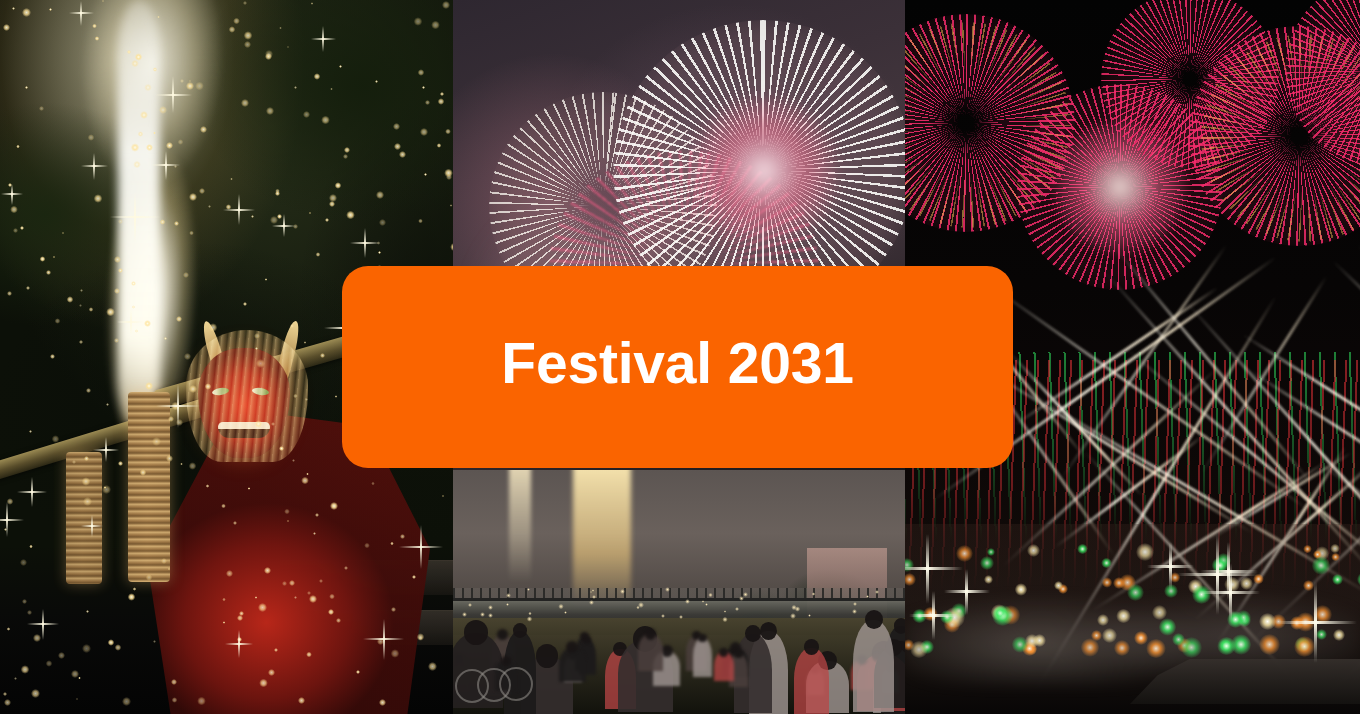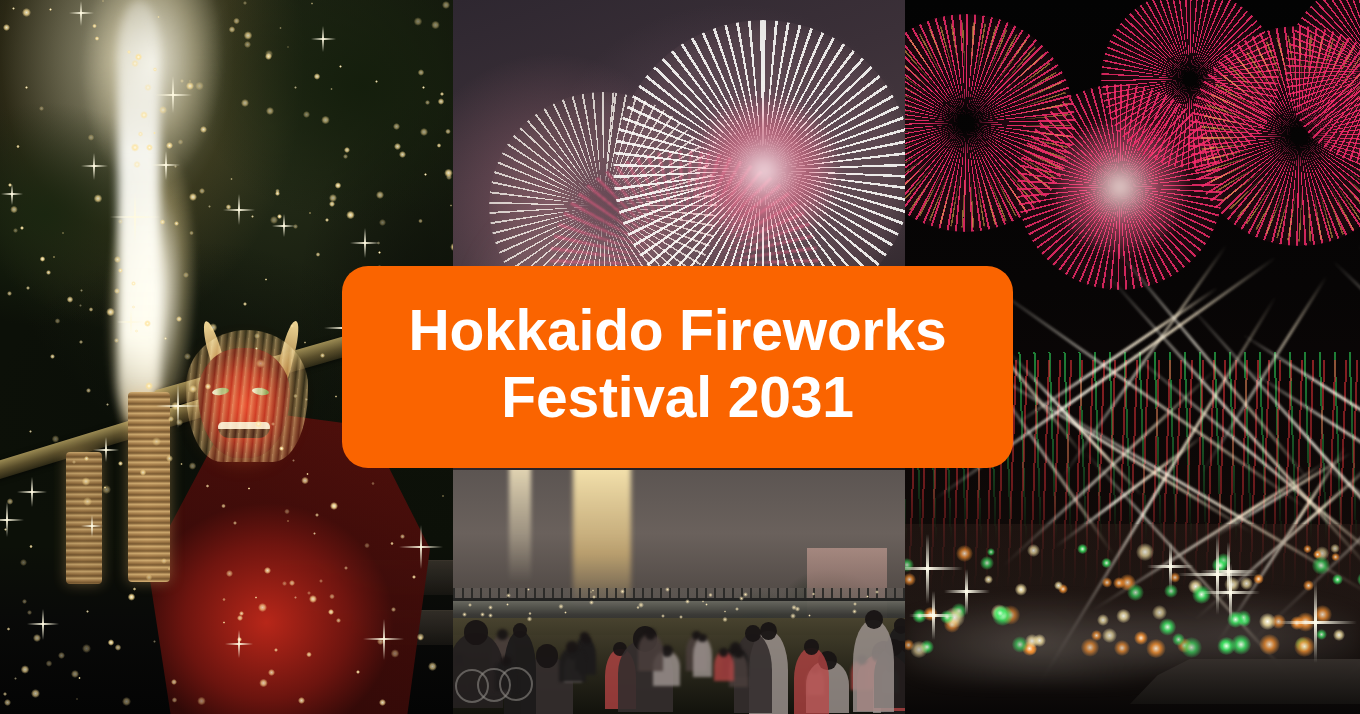--- a/index.html
+++ b/index.html
@@ -979,17 +979,16 @@
         <div style="position: absolute; left: -12.2993px; top: 567.154px; width: 70.0482px; height: 3px; background: linear-gradient(to right, rgba(255, 240, 190, 0), rgb(255, 252, 235), rgba(255, 240, 190, 0)); filter: blur(0.6px);"></div>
         <div style="position: absolute; left: 21.2248px; top: 533.63px; width: 3px; height: 70.0482px; background: linear-gradient(rgba(255, 240, 190, 0), rgb(255, 252, 235), rgba(255, 240, 190, 0)); filter: blur(0.6px);"></div>
         <div style="position: absolute; left: 3.73834px; top: 613.935px; width: 48.9994px; height: 3px; background: linear-gradient(to right, rgba(255, 240, 190, 0), rgb(255, 252, 235), rgba(255, 240, 190, 0)); filter: blur(0.6px);"></div>
         <div style="position: absolute; left: 26.738px; top: 590.936px; width: 3px; height: 48.9994px; background: linear-gradient(rgba(255, 240, 190, 0), rgb(255, 252, 235), rgba(255, 240, 190, 0)); filter: blur(0.6px);"></div>
         <div style="position: absolute; left: 294.993px; top: 569.717px; width: 57.9692px; height: 3px; background: linear-gradient(to right, rgba(255, 240, 190, 0), rgb(255, 252, 235), rgba(255, 240, 190, 0)); filter: blur(0.6px);"></div>
         <div style="position: absolute; left: 322.478px; top: 542.232px; width: 3px; height: 57.9692px; background: linear-gradient(rgba(255, 240, 190, 0), rgb(255, 252, 235), rgba(255, 240, 190, 0)); filter: blur(0.6px);"></div>
       </div>
   </div>
 
   <div class="title-banner">
-    <div class="title-line">Hokkaido Fireworks</div>
     <div class="title-line">Festival 2031</div>
   </div>
 
 </div>
 
 </body></html>

